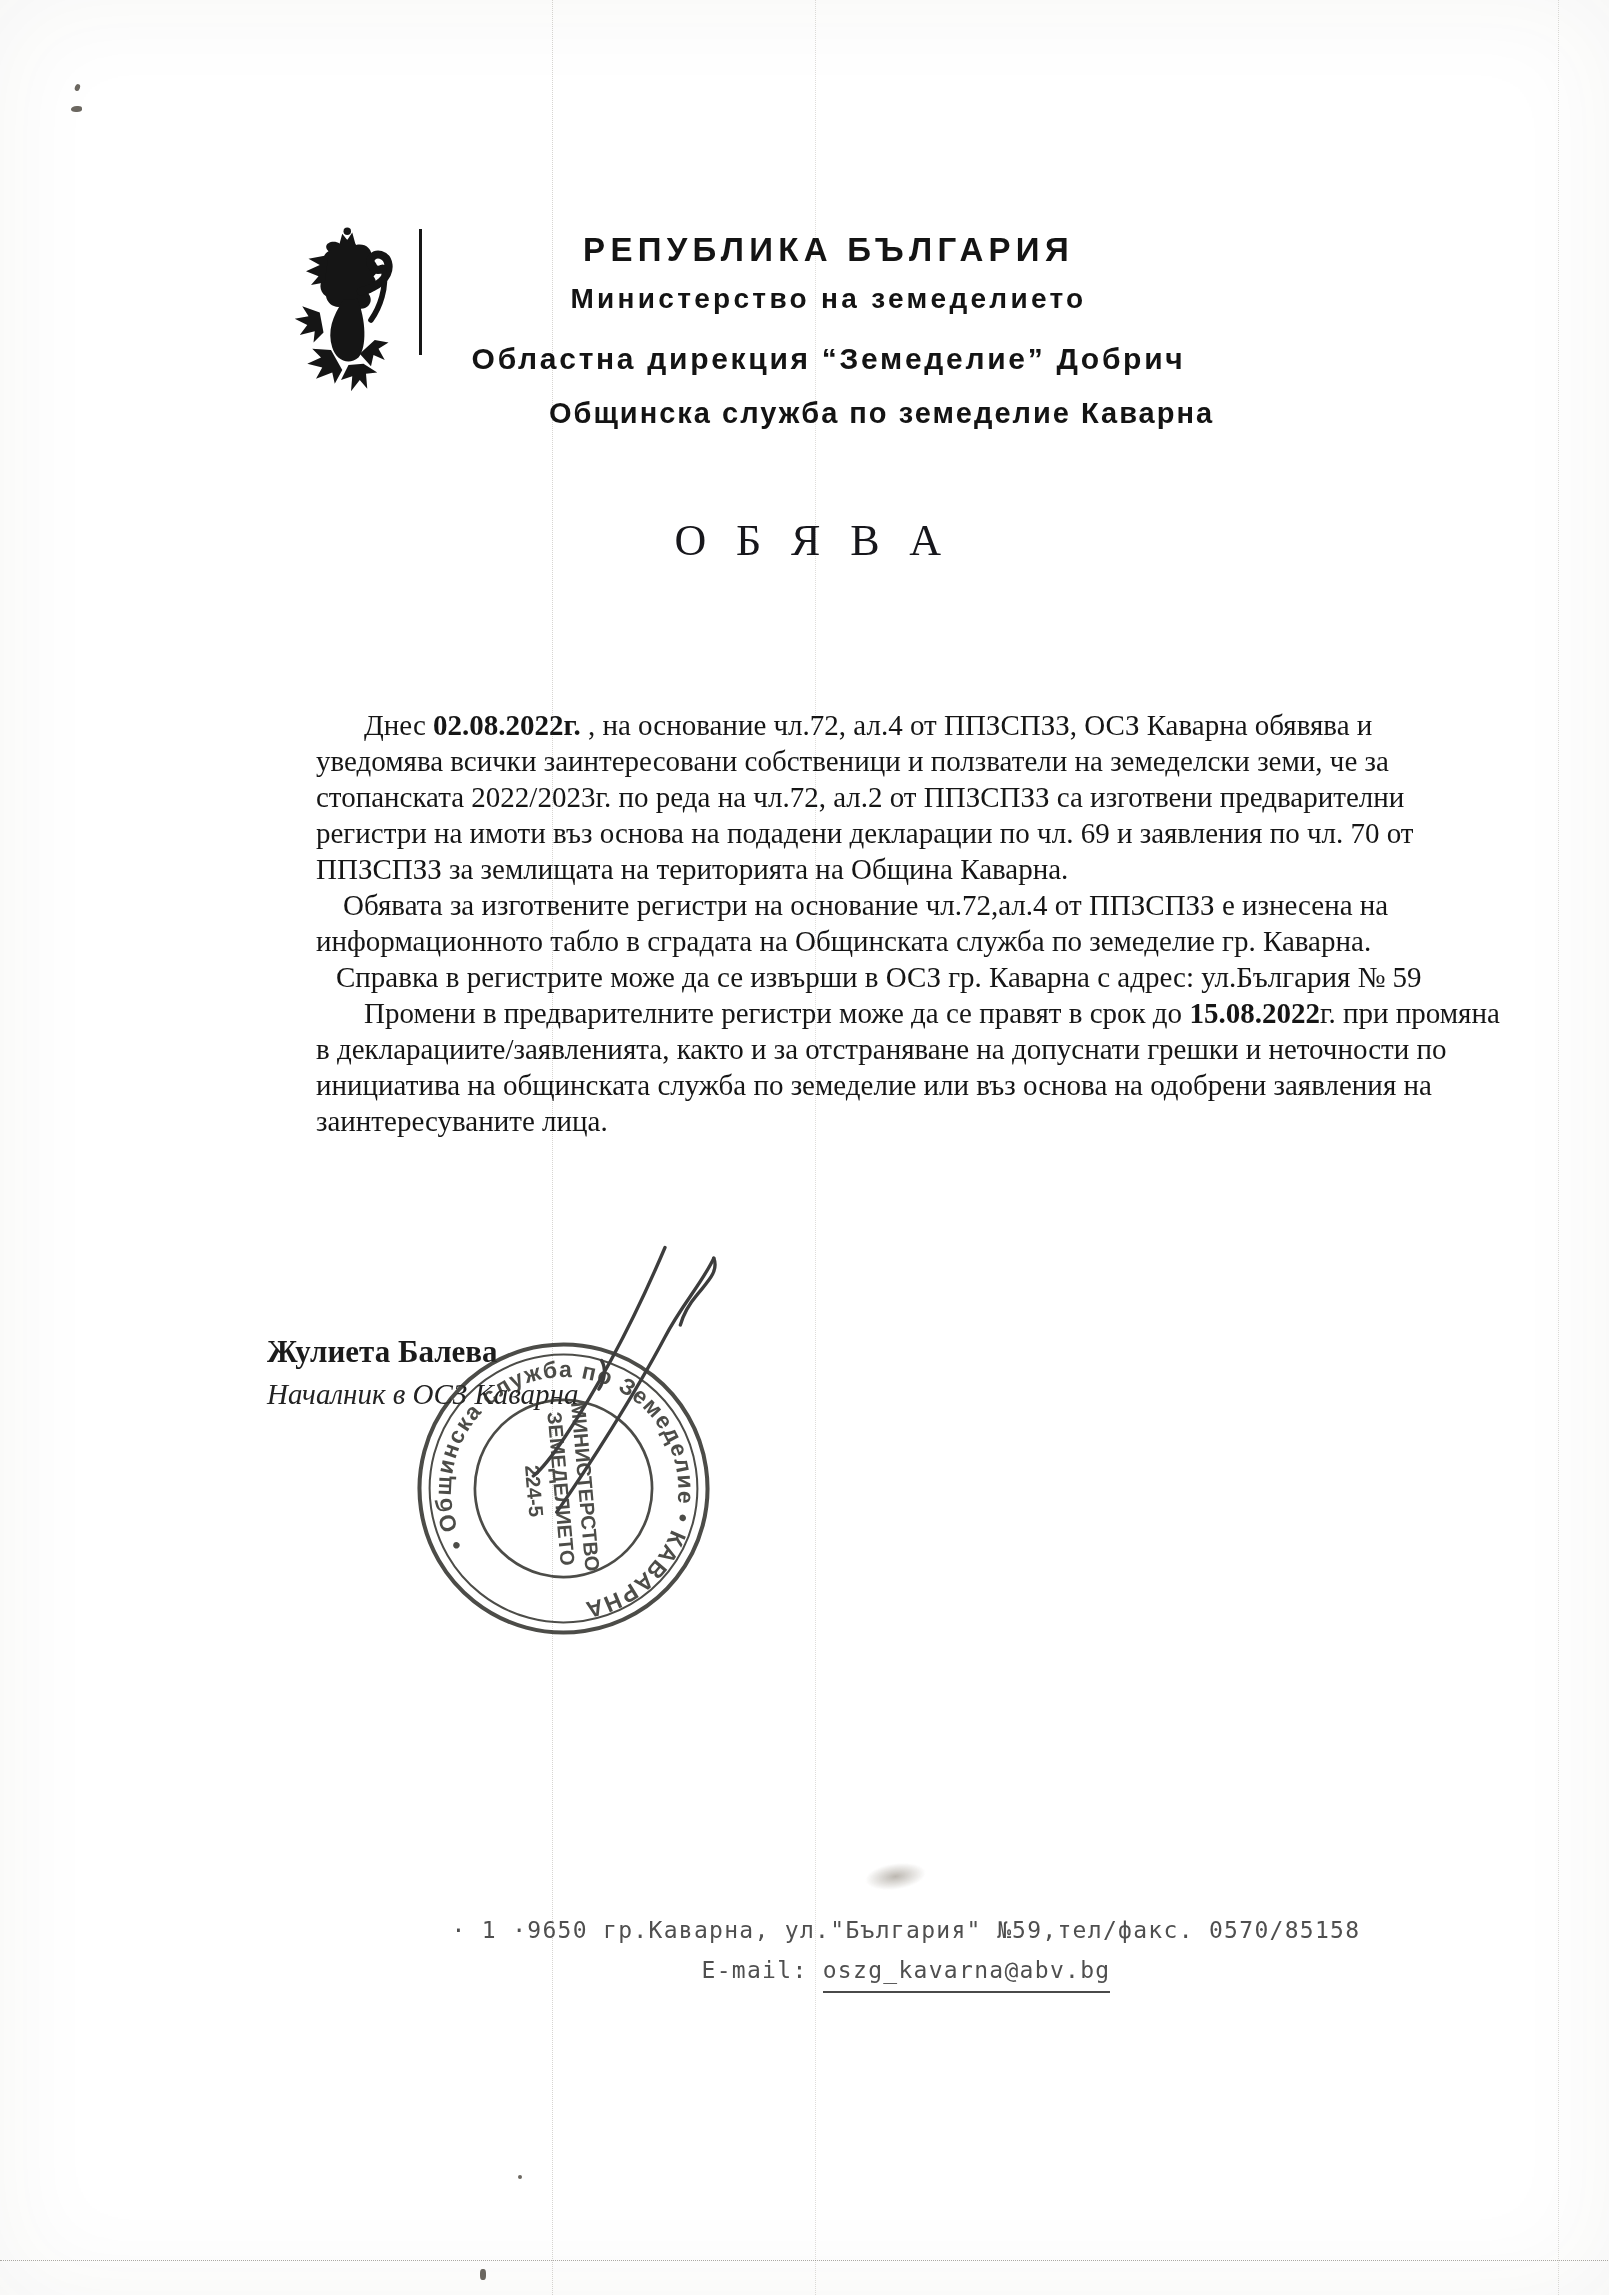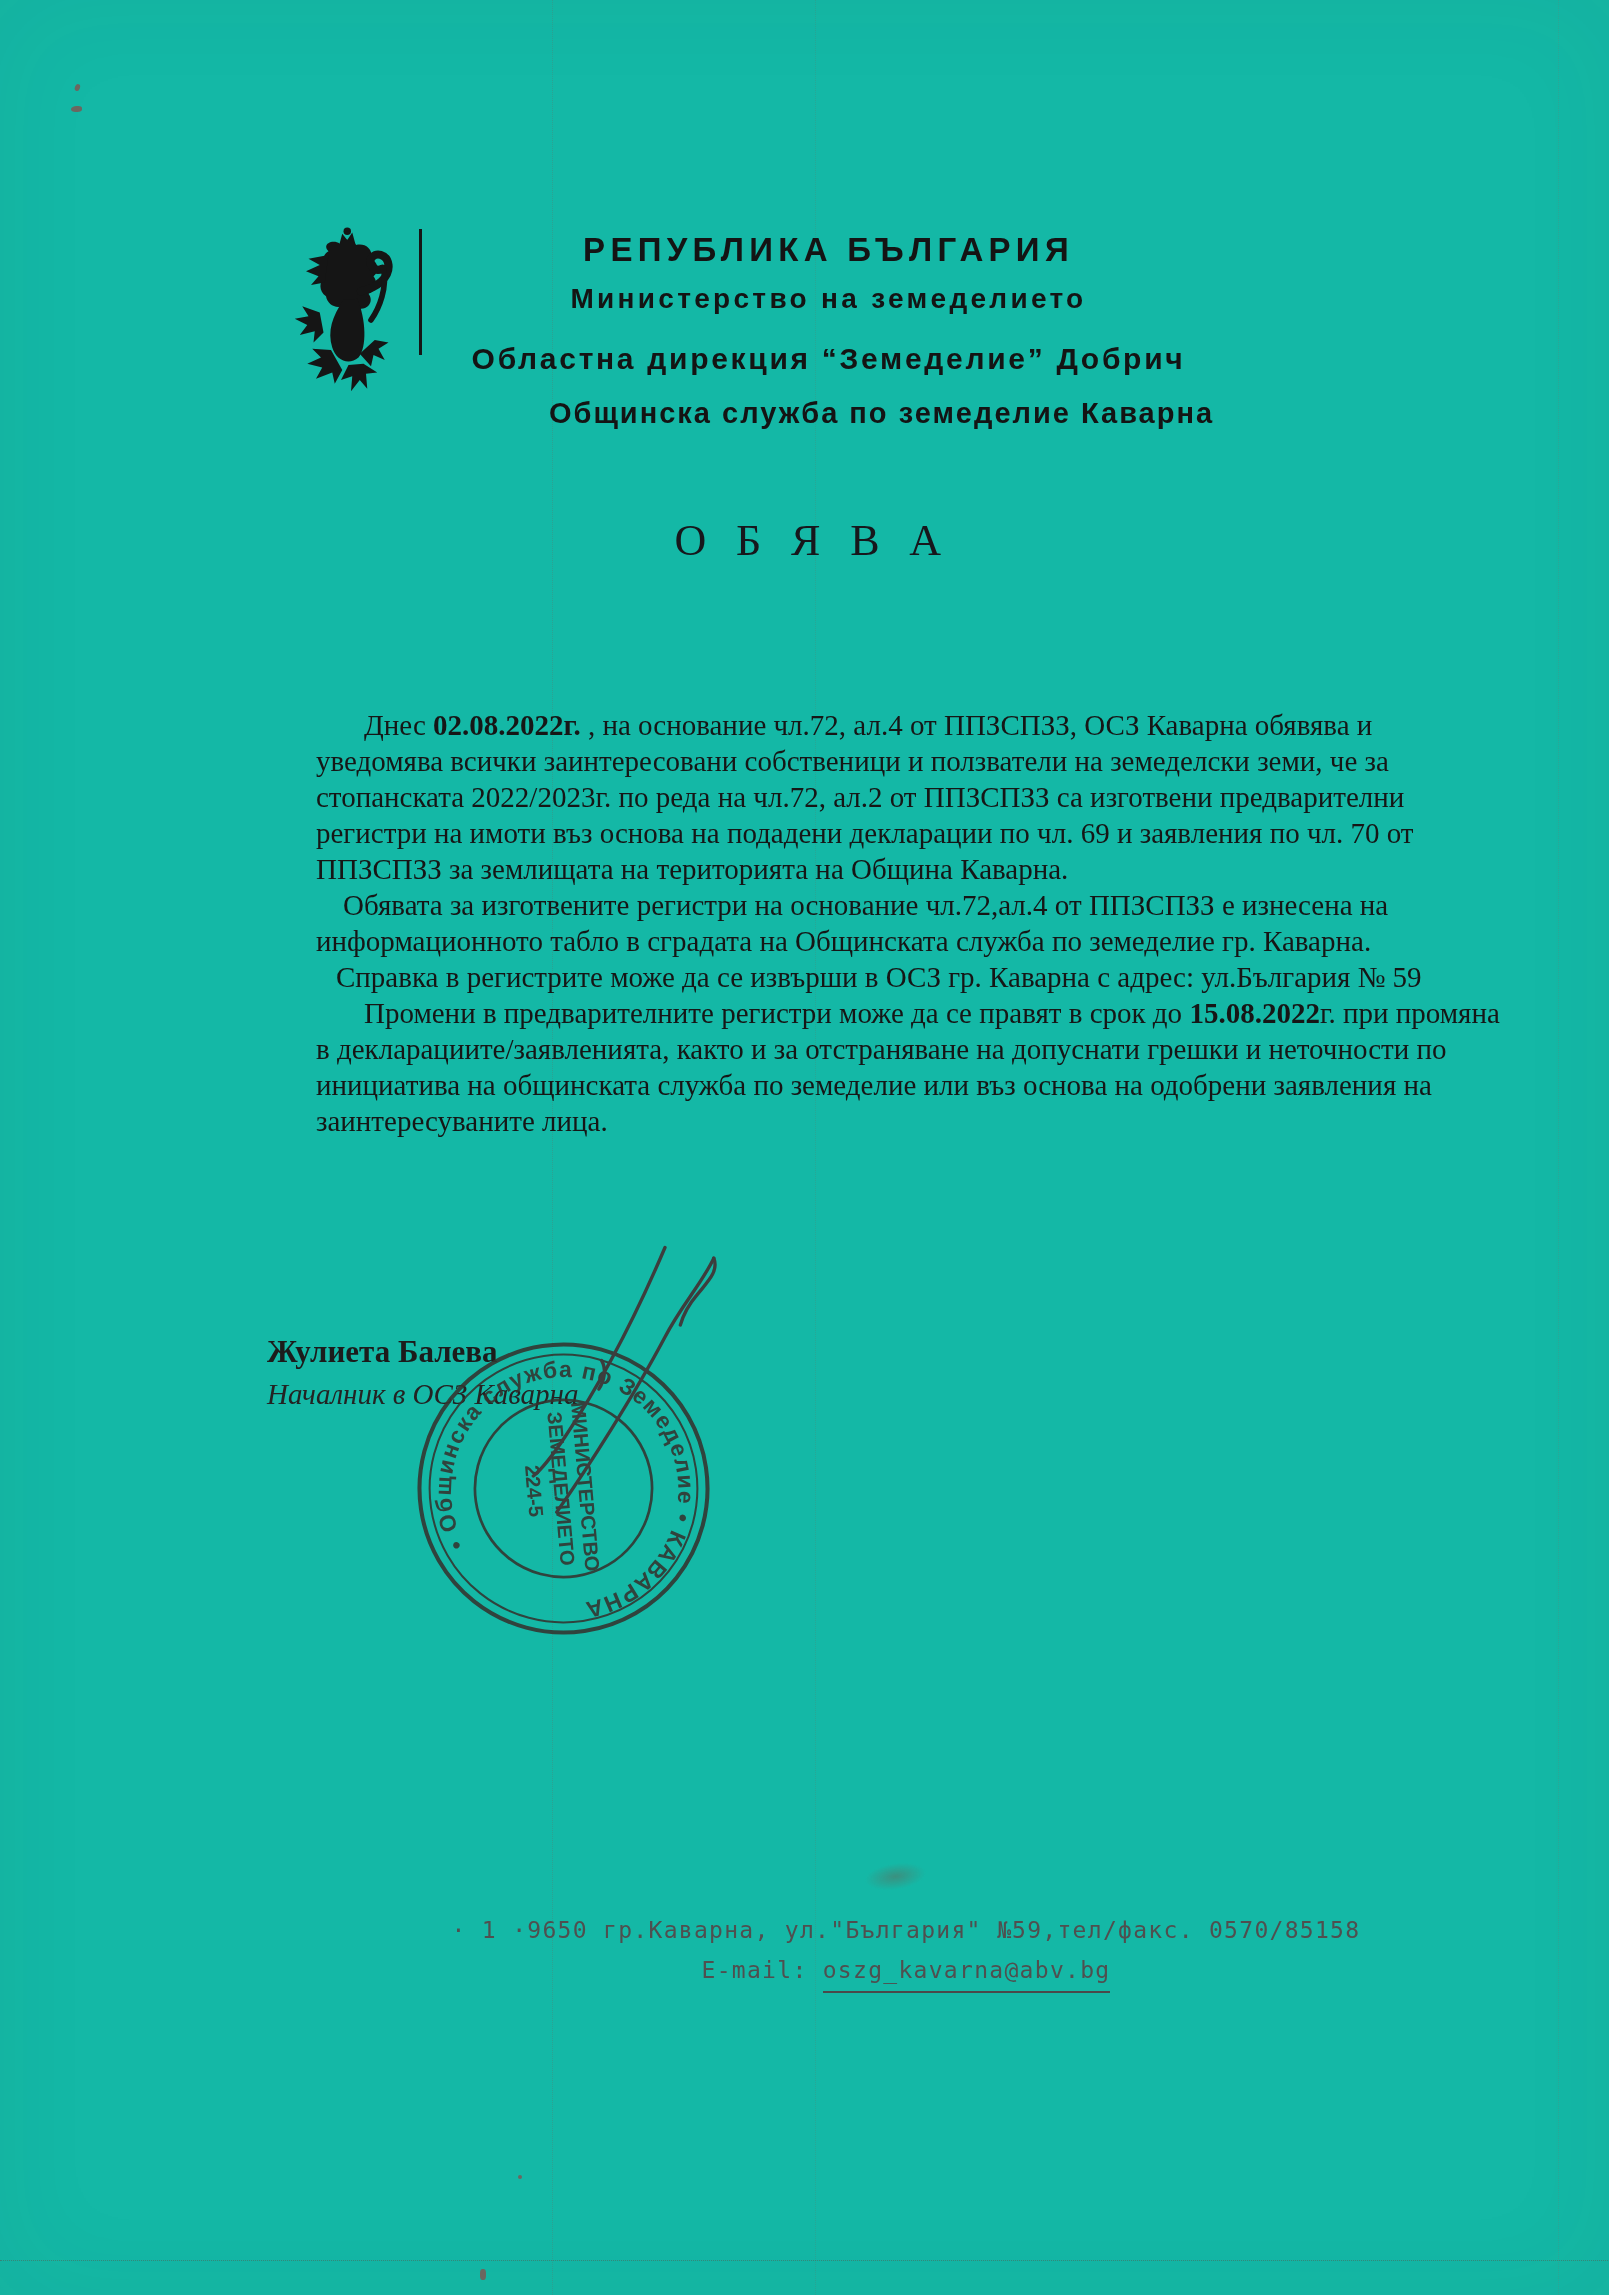--- a/index.html
+++ b/index.html
@@ -1,19 +1,19 @@
 <!DOCTYPE html>
 <html style="font-size:10.7px"><head>
 <meta charset="utf-8">
 <style>
   html,body{margin:0;padding:0;background:#e8e8e6;}
   .page{
     position:relative;
     width:1610px;height:2295px;
-    background:#14b8a6;
+    background:#ffffff;
     overflow:hidden;
     box-shadow:inset 0 0 107px rgba(60,55,40,0.05);
     font-family:"Liberation Serif", serif;
     color:#1b1b1b;
   }
   
   .fold-v{position:absolute;top:0;bottom:0;width:0;border-left:1.3px dotted rgba(110,105,95,0.28);}
   .fold-v.a{left:552px;}
   .fold-v.b{left:815px;opacity:.8;}
   .fold-h{position:absolute;left:0;right:0;height:0;top:2260px;border-top:1.3px dotted rgba(90,85,75,0.5);}

